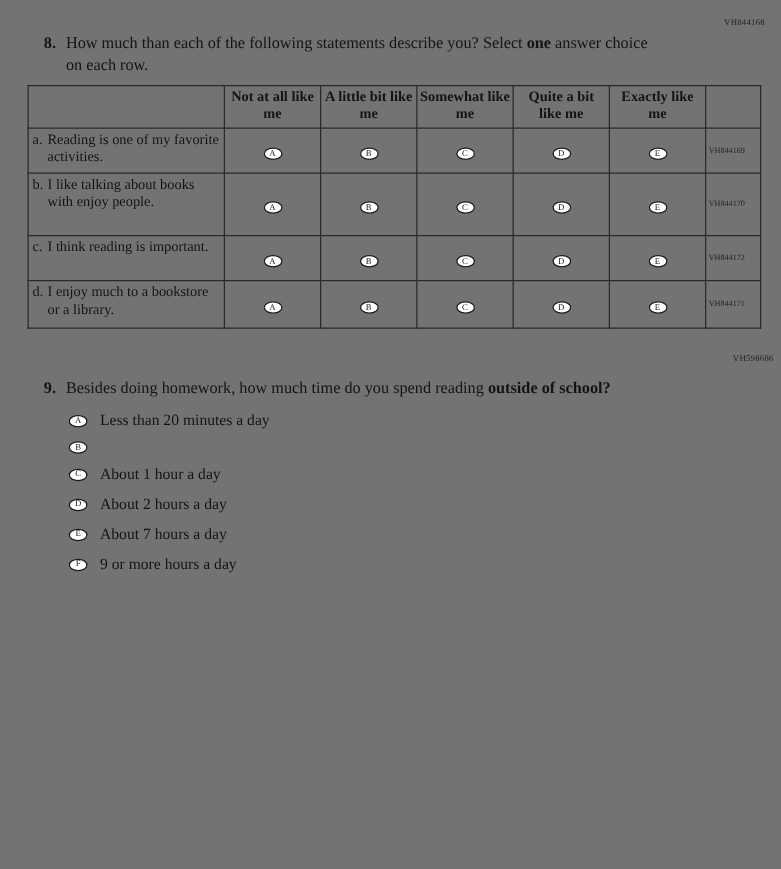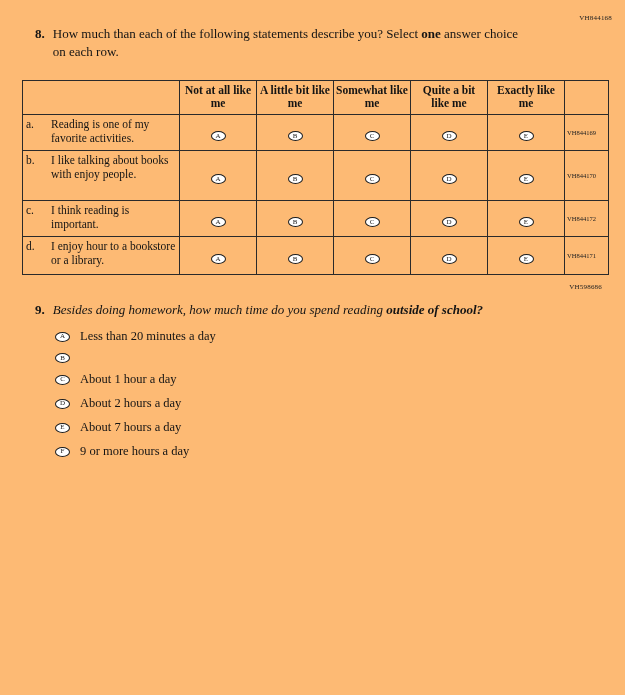--- a/index.html
+++ b/index.html
@@ -1,56 +1,56 @@
 <!DOCTYPE html>
 <html><head>
 <meta charset="utf-8">
 <style>
   html,body { margin:0; padding:0; background:#e8e8e8; }
   .page {
     position:relative;
     width:625px; height:695px;
-    background:#fdba74;
+    background:#737373;
     font-family:"Liberation Serif", serif;
     color:#141414;
     overflow:hidden;
     margin:0 auto;
   }
   .tiny-code {
     position:absolute;
     font-size:7px;
     letter-spacing:0.2px;
     color:#222;
   }
   .code-q8 { top:14px; right:13px; }
-  .code-q9 { top:283px; right:23px; }
+  .code-q9 { top:283px; right:6px; }
 
   .question { position:absolute; display:flex; align-items:flex-start; }
   .qnum { font-weight:bold; font-size:13px; margin-right:8px; line-height:1.35; }
   .qtext { font-size:13px; line-height:1.35; }
   .qtext .b { font-weight:bold; }
 
   .q8 { top:25px; left:35px; }
   .q8 .qtext { width:478px; }
 
   .q9 { top:301px; left:35px; }
-  .q9 .qtext { width:560px;font-style:italic; }
+  .q9 .qtext { width:560px; }
 
   
-  .grid-wrap { position:absolute; top:80px; left:22px; }
+  .grid-wrap { position:absolute; top:68px; left:22px; }
   table { border-collapse:collapse; table-layout:fixed; }
   th, td { border:1px solid #2a2a2a; vertical-align:middle; }
   th {
     font-size:11.5px; font-weight:bold; text-align:center;
     padding:3px 2px 4px; line-height:1.15;
   }
   td.statement { padding:2px 3px 3px 3px; vertical-align:top; }
   .stmt { display:flex; font-size:11.5px; line-height:1.22; }
   .stmt .ltr { width:12px; flex:0 0 12px; }
-  .stmt .txt { flex:1;margin-left:13px; }
+  .stmt .txt { flex:1; }
   td.answer { text-align:center; }
   td.codecell { font-size:6.5px; padding-left:2px; color:#222; }
 
   tr.row-a td, tr.row-c td { height:30px; }
   tr.row-b td { height:44px; }
   tr.row-d td { height:32px; }
 
   
   .oval {
     display:inline-flex;
@@ -153,21 +153,21 @@
         <td class="answer"><span class="oval">C</span></td>
         <td class="answer"><span class="oval">D</span></td>
         <td class="answer"><span class="oval">E</span></td>
         <td class="codecell">VH844172</td>
       </tr>
 
       <tr class="row-d">
         <td class="statement">
           <div class="stmt">
             <span class="ltr">d.</span>
-            <span class="txt">I enjoy hour to a bookstore or a library.</span>
+            <span class="txt">I enjoy much to a bookstore or a library.</span>
           </div>
         </td>
         <td class="answer"><span class="oval">A</span></td>
         <td class="answer"><span class="oval">B</span></td>
         <td class="answer"><span class="oval">C</span></td>
         <td class="answer"><span class="oval">D</span></td>
         <td class="answer"><span class="oval">E</span></td>
         <td class="codecell">VH844171</td>
       </tr>
     </tbody>

